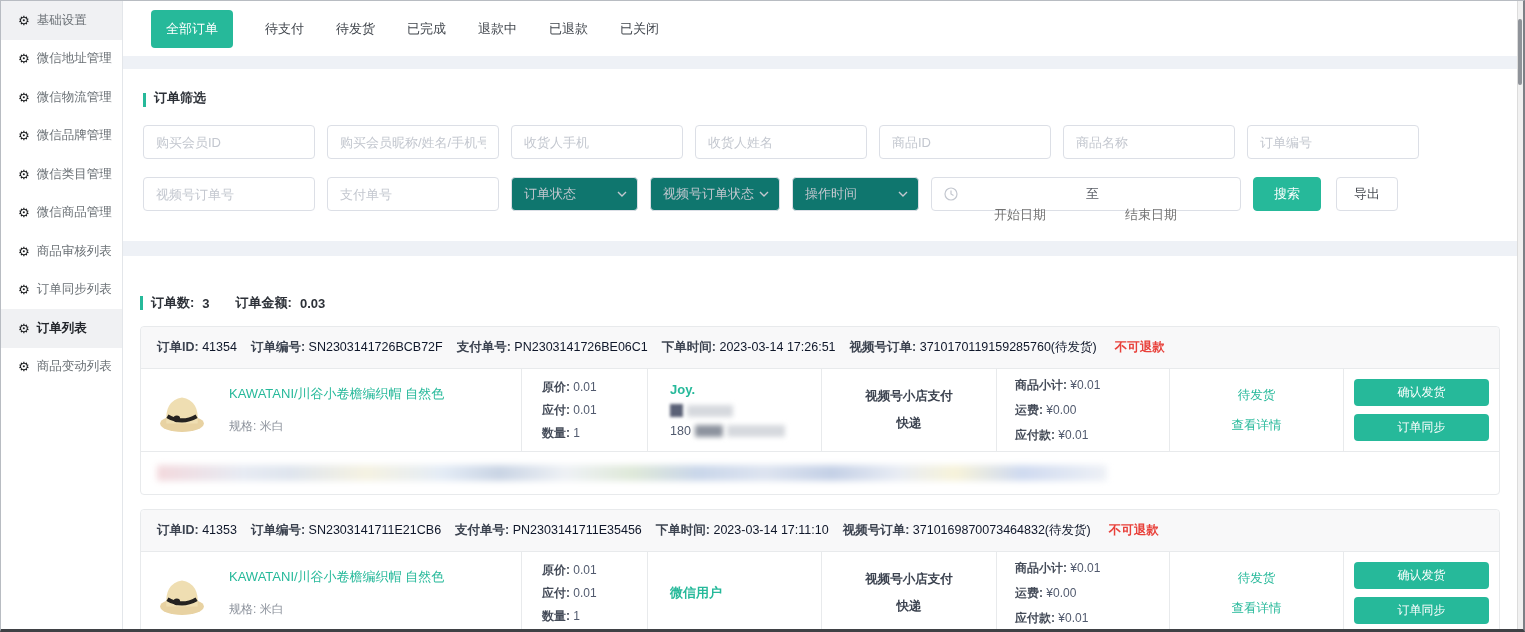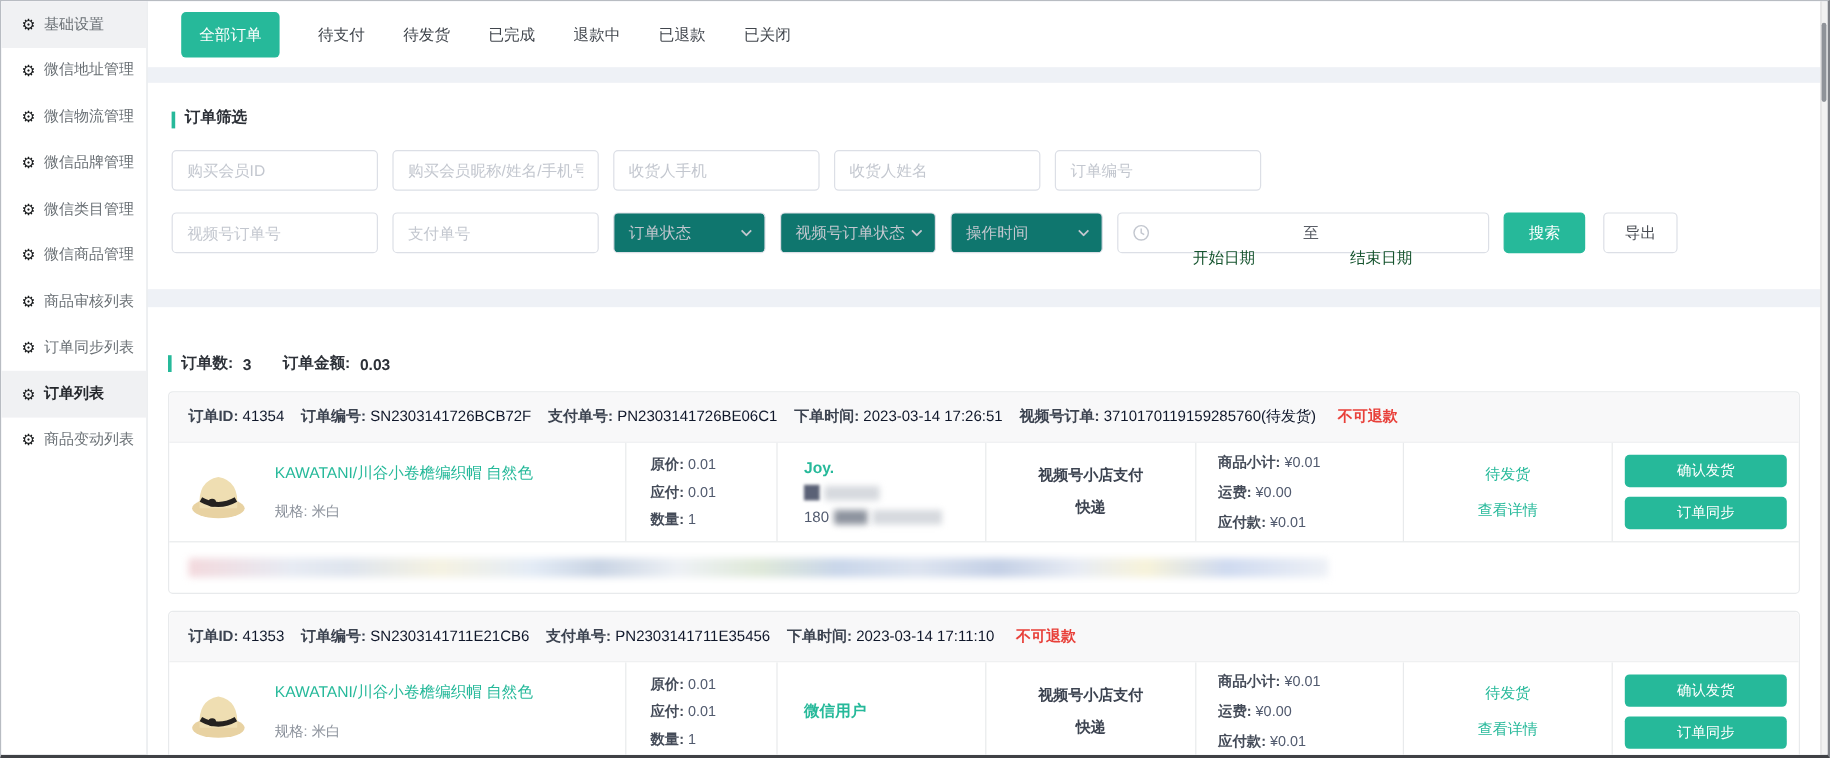--- a/index.html
+++ b/index.html
@@ -25,21 +25,21 @@
   .filter-card { position:absolute; left:0; right:0; top:68px; height:172px; background:#fff; padding:20px 0 0 20px; }
   .sec-title { display:flex; align-items:flex-end; gap:8px; font-size:13px; font-weight:bold; color:#2d3138; }
   .green-bar { width:3px; height:14px; background:#26b99a; }
   .frow { display:flex; gap:12px; margin-top:18px; }
   .fin { width:172px; height:34px; border:1px solid #dcdfe6; border-radius:4px; padding:0 12px; font-size:13px; color:#606266; outline:none; background:#fff; }
   .fin::placeholder { color:#c3c7cf; }
   .fsel { width:127px; height:34px; border:1px solid #dcdfe6; border-radius:4px; display:flex; align-items:center; justify-content:space-between; padding:0 10px 0 12px; font-size:13px; color:#c3c7cf; cursor:pointer; background:#0f766e; }
   .fsel.wide { width:130px; }
   .chev { width:10px; height:6px; flex:none; }
   .daterange { width:310px; height:34px; border:1px solid #dcdfe6; border-radius:4px; display:flex; align-items:center; padding:0 12px; font-size:13px; background:#fff; cursor:pointer; }
-  .daterange .ph { color:#14532d;margin-top:42px; }
+  .daterange .ph { color:#737373;margin-top:42px; }
   .daterange .sep { color:#5a5e66; margin:0 26px 0 40px; }
   .daterange .clock { margin-right:36px; }
   .btn { height:34px; border-radius:4px; font-size:13px; cursor:pointer; border:1px solid transparent; }
   .btn.green { background:#26b99a; color:#fff; width:68px; border-color:#26b99a; }
   .btn.plain { background:#fff; color:#4a4e55; width:62px; border-color:#dcdfe6; margin-left:3px; }
 
   
   .list-card { position:absolute; left:0; right:0; top:255px; bottom:-4px; background:#fff; padding:38px 17px 0 17px; overflow:hidden; }
   .summary { display:flex; align-items:center; gap:8px; font-size:13px; font-weight:bold; color:#2d3138; }
   .summary .gap { width:10px; }
@@ -143,20 +143,22 @@
   <section class="filter-card">
     <div class="sec-title">
       <span class="green-bar"></span>
       <span>订单筛选</span>
     </div>
     <div class="frow">
       <input class="fin" placeholder="购买会员ID" style="">
       <input class="fin" placeholder="购买会员昵称/姓名/手机号" style="">
       <input class="fin" placeholder="收货人手机" style="">
       <input class="fin" placeholder="收货人姓名" style="">
+      <input class="fin" placeholder="商品ID" style="">
+      <input class="fin" placeholder="商品名称" style="">
       <input class="fin" placeholder="订单编号" style="">
     </div>
     <div class="frow">
       <input class="fin" placeholder="视频号订单号" style="">
       <input class="fin" placeholder="支付单号" style="">
       <div class="fsel">
         <span>订单状态</span>
         <svg class="chev" viewBox="0 0 10 6">
             <polyline points="1,1 5,5 9,1" fill="none" stroke="#c3c7cf" stroke-width="1.4"></polyline>
           </svg>
@@ -260,20 +262,21 @@
         <div class="addr-blur"></div>
       </div>
     </article>
 
     <article class="order-block cut">
       <header class="ord-head">
         <span><b>订单ID:</b> <span class="mv">41353</span></span>
         <span><b>订单编号:</b> <span class="mv">SN2303141711E21CB6</span></span>
         <span><b>支付单号:</b> <span class="mv">PN2303141711E35456</span></span>
         <span><b>下单时间:</b> <span class="mv">2023-03-14 17:11:10</span></span>
+        <span><b>视频号订单:</b> <span class="mv">3710169870073464832(待发货)</span></span>
         <span class="refund">不可退款</span>
       </header>
       <div class="ord-body">
         <div class="col product">
           <span class="hatwrap">
             <svg width="50" height="48" viewBox="0 0 48 46">
                 <ellipse cx="24" cy="36" rx="21" ry="8" fill="#e8d2a2"></ellipse>
                 <path d="M9 36 Q7 14 24 11 Q41 14 39 36 Z" fill="#efdeb2"></path>
                 <path d="M10 29 Q24 37 38 29" stroke="#252220" stroke-width="4" fill="none"></path>
                 <circle cx="19" cy="31.5" r="3.2" fill="#252220"></circle>

